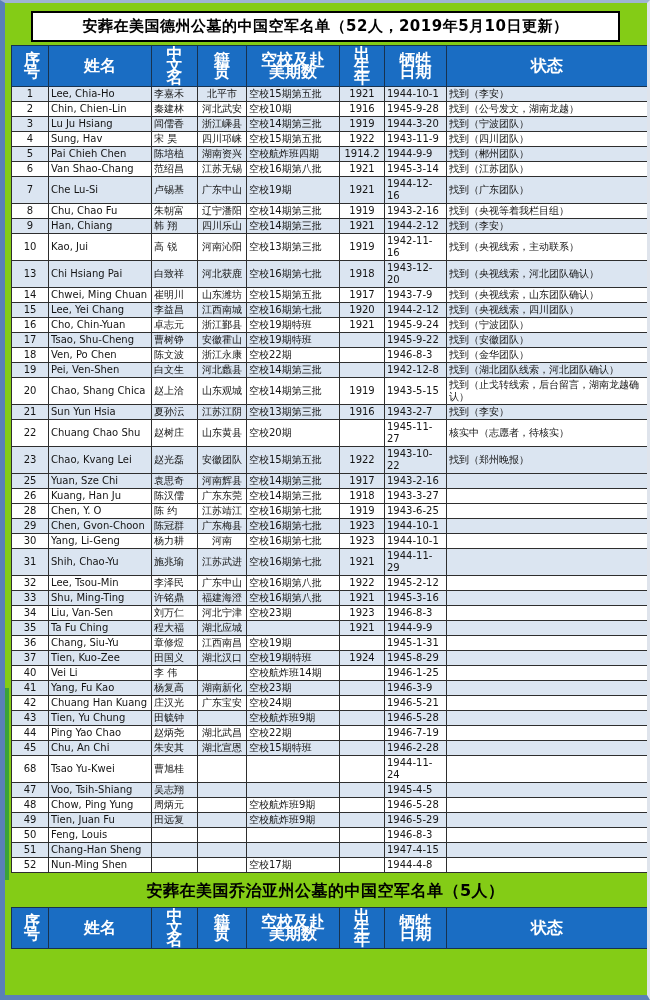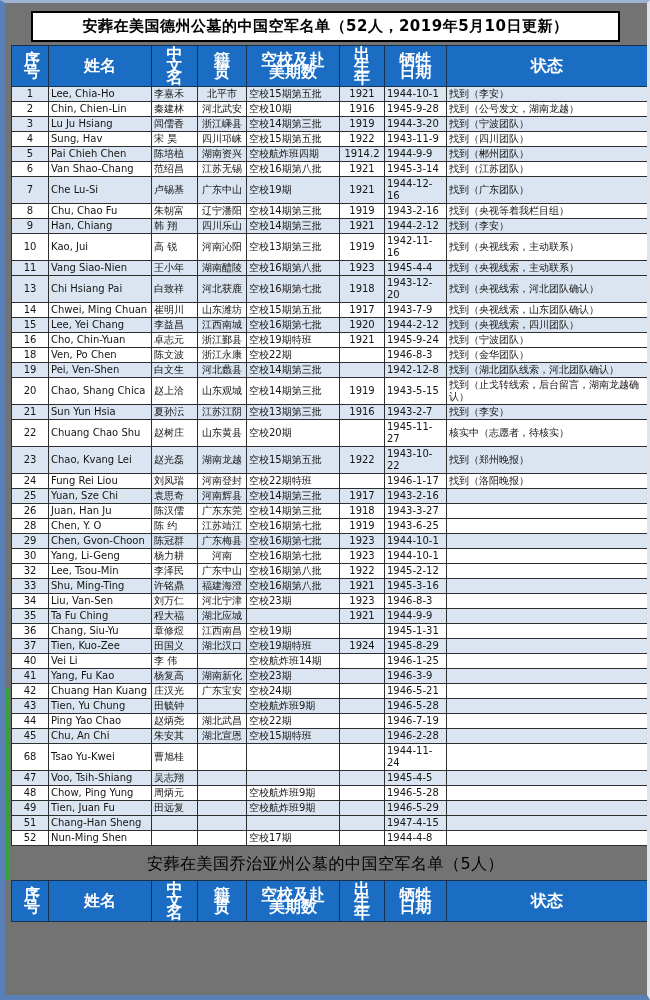--- a/index.html
+++ b/index.html
@@ -1,29 +1,29 @@
 <!DOCTYPE html>
 <html><head>
 <meta charset="utf-8">
 <style>
   html,body { margin:0; padding:0; background:#ffffff; font-family:"DejaVu Sans", sans-serif; }
   .frame {
     box-sizing:border-box; width:650px; height:1000px; position:relative;
     border-left:5px solid #5a80b8; border-top:3px solid #9fb4d2;
     border-right:3px solid #dfe4ec; border-bottom:5px solid #5a80b8;
-    background:#737373; padding:6px 5px 0 4px; overflow:hidden;
+    background:#84cc16; padding:6px 5px 0 4px; overflow:hidden;
   }
   .green-strip { position:absolute; left:0px; top:685px; width:4px; height:192px; background:#3aa23a; }
   .title-box {
     margin:2px 22px 3px 22px; border:2px solid #000; background:#ffffff;
     text-align:center; font-weight:bold; font-size:15px; color:#000; padding:4px 0;
     letter-spacing:0.5px;
   }
   .title-plain {
-    margin:8px 0 5px 0; text-align:center; font-weight:normal; font-size:16px; color:#000;
+    margin:8px 0 5px 0; text-align:center; font-weight:bold; font-size:16px; color:#000;
     letter-spacing:0.5px;
   }
   table.roster { border-collapse:collapse; table-layout:fixed; width:636px; margin:0 auto 0 2px; }
   table.roster th, table.roster td {
     border:1px solid #2e2e2e; overflow:hidden; vertical-align:middle;
     font-size:10px; color:#141414; line-height:12px; padding:1px 2px;
   }
   table.roster thead th {
     background:#1a6dc3; color:#ffffff; font-weight:bold; font-size:16px;
     text-align:center; padding:2px 12px; border-color:#17324f;
@@ -160,30 +160,20 @@
             <td class="c-center">10</td>
             <td class="c-left">Kao, Jui</td>
             <td class="c-left zh">高 锐</td>
             <td class="c-center zh">河南沁阳</td>
             <td class="c-left zh">空校13期第三批</td>
             <td class="c-center">1919</td>
             <td class="c-left">1942-11-16</td>
             <td class="c-left zh">找到（央视线索，主动联系）</td>
           </tr>
           <tr class="stripe">
-            <td class="c-center">11</td>
-            <td class="c-left">Vang Siao-Nien</td>
-            <td class="c-left zh">王小年</td>
-            <td class="c-center zh">湖南醴陵</td>
-            <td class="c-left zh">空校16期第八批</td>
-            <td class="c-center">1923</td>
-            <td class="c-left">1945-4-4</td>
-            <td class="c-left zh">找到（央视线索，主动联系）</td>
-          </tr>
-          <tr class="stripe">
             <td class="c-center">13</td>
             <td class="c-left">Chi Hsiang Pai</td>
             <td class="c-left zh">白致祥</td>
             <td class="c-center zh">河北获鹿</td>
             <td class="c-left zh">空校16期第七批</td>
             <td class="c-center">1918</td>
             <td class="c-left">1943-12-20</td>
             <td class="c-left zh">找到（央视线索，河北团队确认）</td>
           </tr>
           <tr>
@@ -209,20 +199,30 @@
           <tr>
             <td class="c-center">16</td>
             <td class="c-left">Cho, Chin-Yuan</td>
             <td class="c-left zh">卓志元</td>
             <td class="c-center zh">浙江鄞县</td>
             <td class="c-left zh">空校19期特班</td>
             <td class="c-center">1921</td>
             <td class="c-left">1945-9-24</td>
             <td class="c-left zh">找到（宁波团队）</td>
           </tr>
+          <tr class="stripe">
+            <td class="c-center">17</td>
+            <td class="c-left">Tsao, Shu-Cheng</td>
+            <td class="c-left zh">曹树铮</td>
+            <td class="c-center zh">安徽霍山</td>
+            <td class="c-left zh">空校19期特班</td>
+            <td class="c-center"></td>
+            <td class="c-left">1945-9-22</td>
+            <td class="c-left zh">找到（安徽团队）</td>
+          </tr>
           <tr>
             <td class="c-center">18</td>
             <td class="c-left">Ven, Po Chen</td>
             <td class="c-left zh">陈文波</td>
             <td class="c-center zh">浙江永康</td>
             <td class="c-left zh">空校22期</td>
             <td class="c-center"></td>
             <td class="c-left">1946-8-3</td>
             <td class="c-left zh">找到（金华团队）</td>
           </tr>
@@ -263,49 +263,39 @@
             <td class="c-center zh">山东黄县</td>
             <td class="c-left zh">空校20期</td>
             <td class="c-center"></td>
             <td class="c-left">1945-11-27</td>
             <td class="c-left zh">核实中（志愿者，待核实）</td>
           </tr>
           <tr class="stripe">
             <td class="c-center">23</td>
             <td class="c-left">Chao, Kvang Lei</td>
             <td class="c-left zh">赵光磊</td>
-            <td class="c-center zh">湖南龙越</td>
+            <td class="c-center zh">安徽团队</td>
             <td class="c-left zh">空校15期第五批</td>
             <td class="c-center">1922</td>
             <td class="c-left">1943-10-22</td>
             <td class="c-left zh">找到（郑州晚报）</td>
           </tr>
-          <tr>
-            <td class="c-center">24</td>
-            <td class="c-left">Fung Rei Liou</td>
-            <td class="c-left zh">刘凤瑞</td>
-            <td class="c-center zh">河南登封</td>
-            <td class="c-left zh">空校22期特班</td>
-            <td class="c-center"></td>
-            <td class="c-left">1946-1-17</td>
-            <td class="c-left zh">找到（洛阳晚报）</td>
-          </tr>
           <tr class="stripe">
             <td class="c-center">25</td>
             <td class="c-left">Yuan, Sze Chi</td>
             <td class="c-left zh">袁思奇</td>
             <td class="c-center zh">河南辉县</td>
             <td class="c-left zh">空校14期第三批</td>
             <td class="c-center">1917</td>
             <td class="c-left">1943-2-16</td>
             <td class="c-left zh"></td>
           </tr>
           <tr>
             <td class="c-center">26</td>
-            <td class="c-left">Juan, Han Ju</td>
+            <td class="c-left">Kuang, Han Ju</td>
             <td class="c-left zh">陈汉儒</td>
             <td class="c-center zh">广东东莞</td>
             <td class="c-left zh">空校14期第三批</td>
             <td class="c-center">1918</td>
             <td class="c-left">1943-3-27</td>
             <td class="c-left zh"></td>
           </tr>
           <tr>
             <td class="c-center">28</td>
             <td class="c-left">Chen, Y. O</td>
@@ -329,20 +319,30 @@
           <tr>
             <td class="c-center">30</td>
             <td class="c-left">Yang, Li-Geng</td>
             <td class="c-left zh">杨力耕</td>
             <td class="c-center zh">河南</td>
             <td class="c-left zh">空校16期第七批</td>
             <td class="c-center">1923</td>
             <td class="c-left">1944-10-1</td>
             <td class="c-left zh"></td>
           </tr>
+          <tr class="stripe">
+            <td class="c-center">31</td>
+            <td class="c-left">Shih, Chao-Yu</td>
+            <td class="c-left zh">施兆瑜</td>
+            <td class="c-center zh">江苏武进</td>
+            <td class="c-left zh">空校16期第七批</td>
+            <td class="c-center">1921</td>
+            <td class="c-left">1944-11-29</td>
+            <td class="c-left zh"></td>
+          </tr>
           <tr>
             <td class="c-center">32</td>
             <td class="c-left">Lee, Tsou-Min</td>
             <td class="c-left zh">李泽民</td>
             <td class="c-center zh">广东中山</td>
             <td class="c-left zh">空校16期第八批</td>
             <td class="c-center">1922</td>
             <td class="c-left">1945-2-12</td>
             <td class="c-left zh"></td>
           </tr>
@@ -487,20 +487,30 @@
             <td class="c-left zh"></td>
           </tr>
           <tr class="stripe">
             <td class="c-center">49</td>
             <td class="c-left">Tien, Juan Fu</td>
             <td class="c-left zh">田远复</td>
             <td class="c-center zh"></td>
             <td class="c-left zh">空校航炸班9期</td>
             <td class="c-center"></td>
             <td class="c-left">1946-5-29</td>
+            <td class="c-left zh"></td>
+          </tr>
+          <tr>
+            <td class="c-center">50</td>
+            <td class="c-left">Feng, Louis</td>
+            <td class="c-left zh"></td>
+            <td class="c-center zh"></td>
+            <td class="c-left zh"></td>
+            <td class="c-center"></td>
+            <td class="c-left">1946-8-3</td>
             <td class="c-left zh"></td>
           </tr>
           <tr class="stripe">
             <td class="c-center">51</td>
             <td class="c-left">Chang-Han Sheng</td>
             <td class="c-left zh"></td>
             <td class="c-center zh"></td>
             <td class="c-left zh"></td>
             <td class="c-center"></td>
             <td class="c-left">1947-4-15</td>

